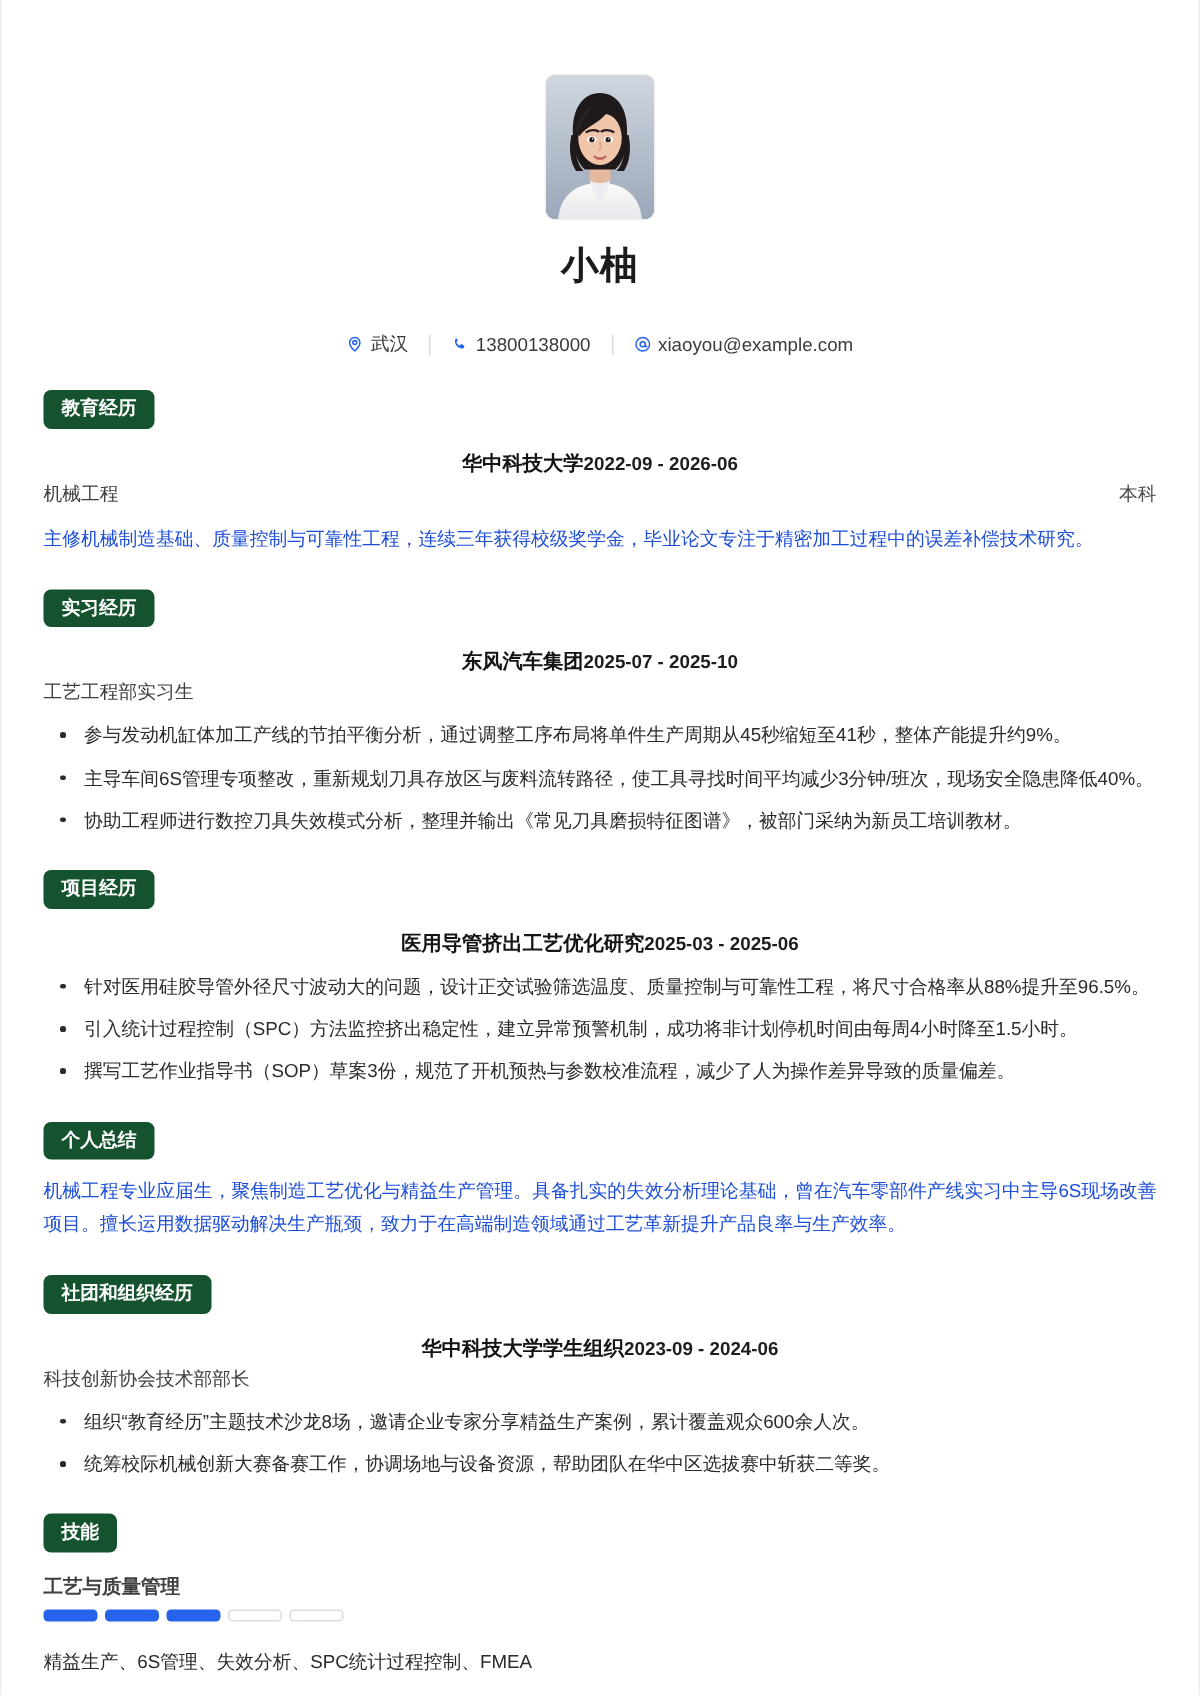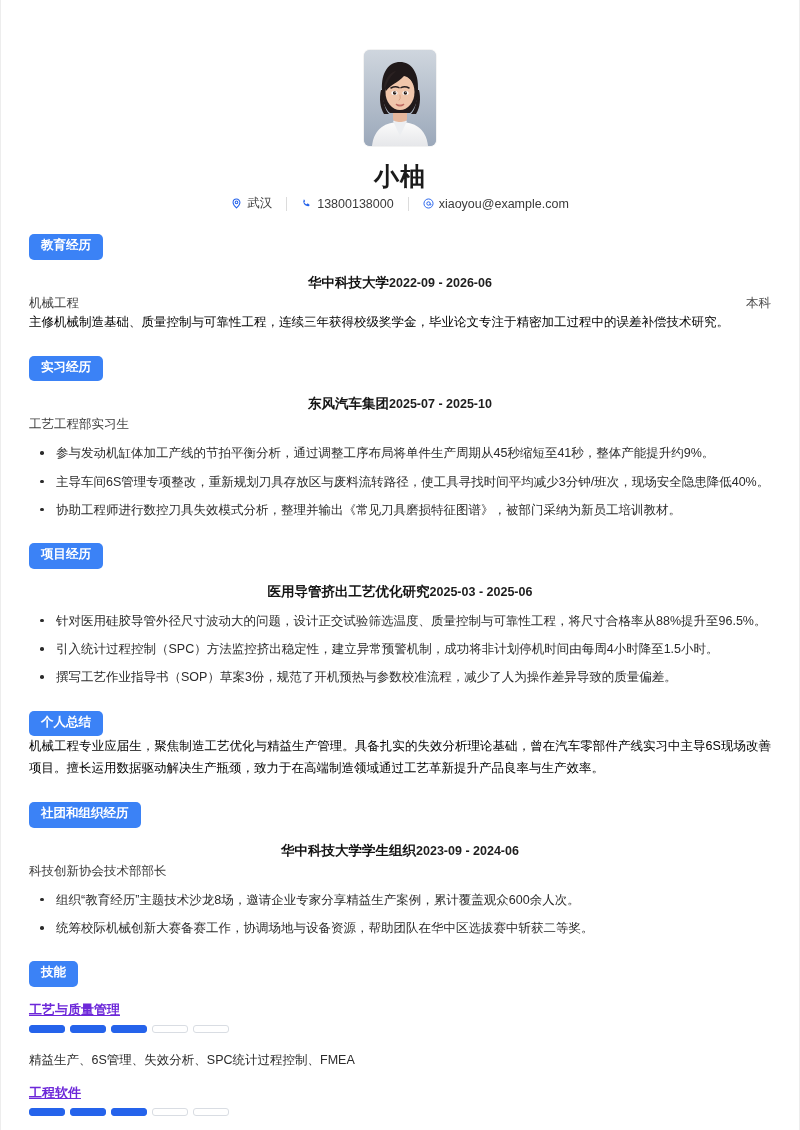--- a/index.html
+++ b/index.html
@@ -35,21 +35,21 @@
   .avatar svg { display: block; width: 100%; height: 100%; }
 
   .person-name {
     font-size: 25px;
     font-weight: 700;
     color: #1b1b1b;
     margin-top: 14px;
     letter-spacing: 1px;
   }
   .contact-row {
-    margin-top: 2px;
+    margin-top: 28px;
     display: flex;
     justify-content: center;
     align-items: center;
     gap: 0px;
     font-size: 12.5px;
     color: #3b3b3b;
   }
   .contact-item {
     display: flex;
     align-items: center;
@@ -57,28 +57,27 @@
     padding: 0 14px;
   }
   .contact-item + .contact-item { border-left: 1px solid #dcdcdc; }
   .contact-item .ico { color: #2563eb; display: inline-flex; align-items: center; }
   .contact-item .ico svg { display: block; }
 
   
   .section { margin-top: 22px; }
   .sec-badge {
     display: inline-block;
-    background: #3b82f6;
+    background: #14532d;
     color: #ffffff;
     font-size: 12.5px;
     font-weight: 700;
     padding: 6px 12px;
     border-radius: 5px;
     line-height: 1.1;
-    font-family: Liberation Mono, monospace;
   }
 
   .entry { margin-top: 14px; }
   .entry-head {
     display: flex;
     justify-content: center;
     align-items: baseline;
   }
   .entry-title {
     font-size: 13.5px;
@@ -94,23 +93,24 @@
   .entry-sub {
     display: flex;
     justify-content: space-between;
     align-items: baseline;
     margin-top: 3px;
   }
   .entry-role { font-size: 12.5px; color: #3d3d3d; font-family: Liberation Mono, monospace; }
   .entry-extra { font-size: 12.5px; color: #4a4a4a; white-space: nowrap; }
 
   .desc {
+    margin-top: 11px;
     font-size: 12.5px;
     line-height: 1.75;
-    color: #000000;
+    color: #1d4ed8;
     text-align: justify;
   }
 
   ul.bullets { list-style: none; margin-top: 9px; }
   ul.bullets li {
     position: relative;
     padding-left: 27px;
     font-size: 12.5px;
     line-height: 1.78;
     color: #2b2b2b;
@@ -126,22 +126,21 @@
     border-radius: 50%;
     background: #2b2b2b;
   }
 
   
   .skill-block { margin-top: 13px; }
   .skill-block:first-of-type { margin-top: 14px; }
   .skill-name {
     font-size: 13px;
     font-weight: 700;
-    color: #6d28d9;
-    text-decoration: underline;
+    color: #404040;
   }
   .skill-bars {
     display: flex;
     gap: 5px;
     margin-top: 6px;
   }
   .seg {
     width: 36px; height: 8px;
     border-radius: 3px;
     background: #ffffff;

